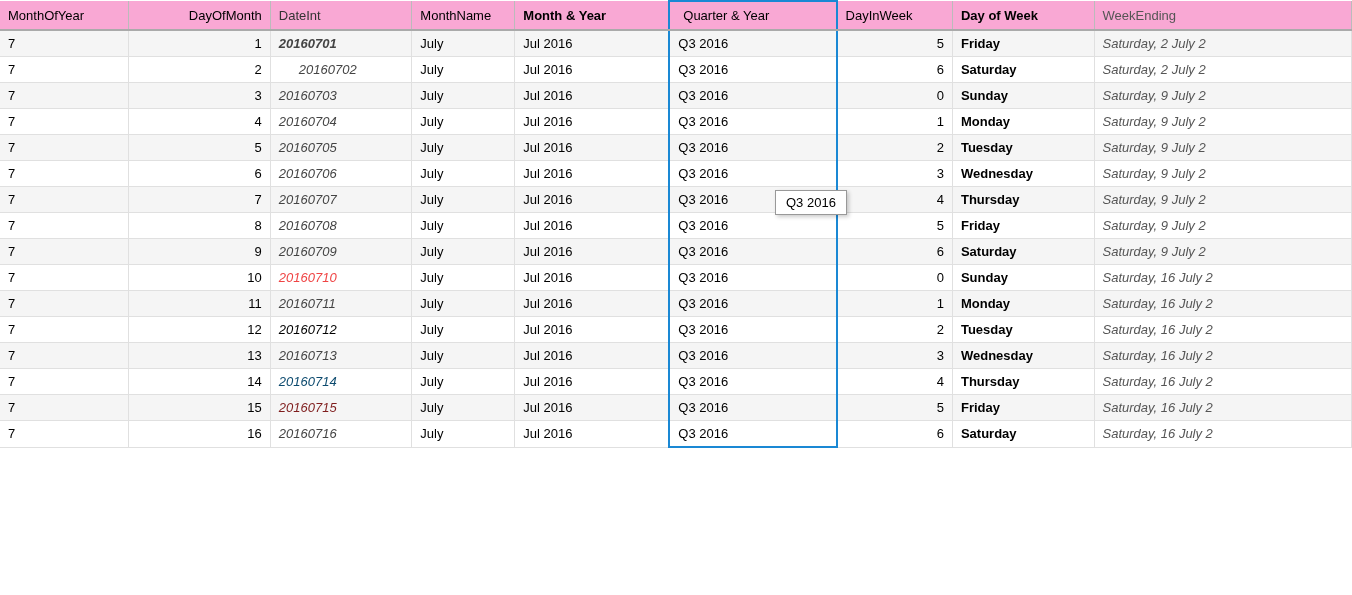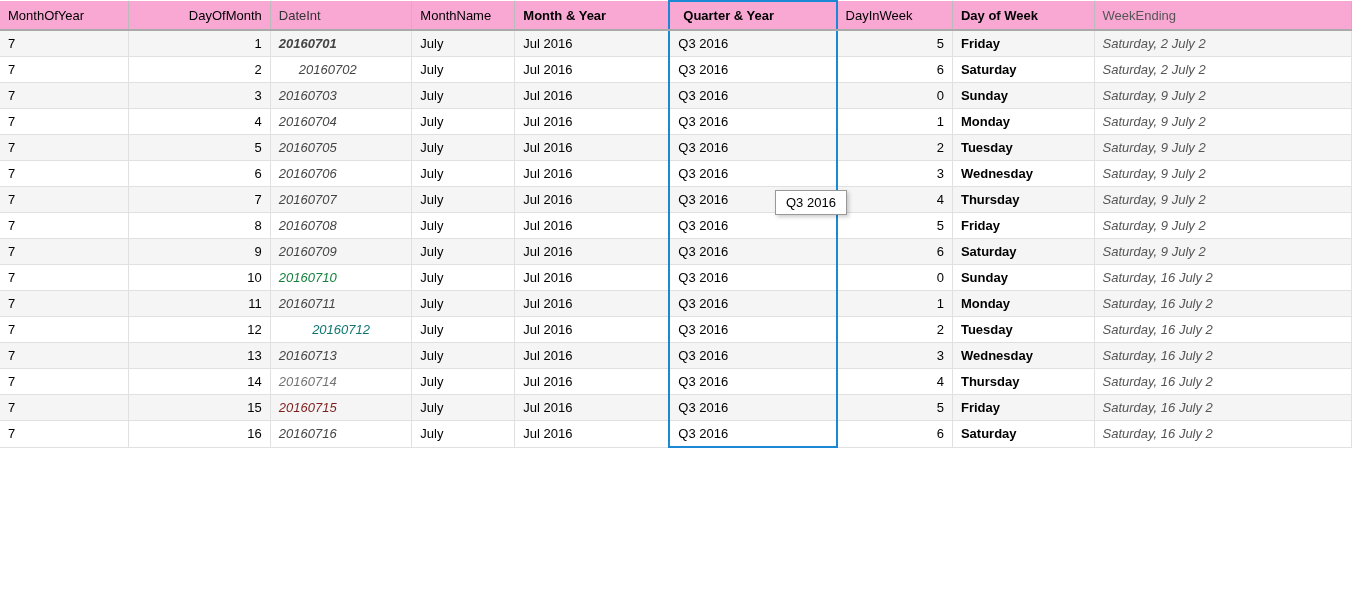--- a/index.html
+++ b/index.html
@@ -93,21 +93,21 @@
 
 <div class="table-container">
   <table>
     <thead>
       <tr>
       <th class="col-month" style="font-weight: normal; font-style: normal;">MonthOfYear</th>
           <th class="col-day" style="font-weight: normal; font-style: normal;">DayOfMonth</th>
           <th class="col-dateint" style="font-weight: normal; font-style: normal;">DateInt</th>
           <th class="col-monthname" style="font-weight: normal; font-style: normal;">MonthName</th>
           <th class="col-monthyear" style="font-weight: bold;">Month &amp; Year</th>
-          <th class="col-quarteryear" style="font-weight: bold; padding-left: 13px;">Quarter &amp; Year</th>
+          <th class="col-quarteryear" style="font-weight: normal; padding-left: 13px;">Quarter &amp; Year</th>
           <th class="col-dayinweek" style="font-weight: normal; font-style: normal;">DayInWeek</th>
           <th class="col-dayofweek" style="font-weight: bold;">Day of Week</th>
           <th class="col-weekending" style="font-weight: normal; font-style: normal;">WeekEnding</th>
         </tr>
     </thead>
     <tbody id="table-body">
     <tr>
           <td class="col-month">7</td>
           <td class="col-day" style="text-align: right;">1</td>
           <td class="col-dateint" style="font-style: italic; color: rgb(68, 68, 68); font-weight: bold;">20160701</td>
@@ -202,21 +202,21 @@
           <td class="col-monthname">July</td>
           <td class="col-monthyear">Jul 2016</td>
           <td class="col-quarteryear">Q3 2016</td>
           <td class="col-dayinweek" style="text-align: right;">6</td>
           <td class="col-dayofweek" style="font-weight: bold;">Saturday</td>
           <td class="col-weekending" style="font-style: italic; color: rgb(85, 85, 85);">Saturday, 9 July 2</td>
         </tr>
         <tr>
           <td class="col-month">7</td>
           <td class="col-day" style="text-align: right;">10</td>
-          <td class="col-dateint" style="color: #15803d;">20160710</td>
+          <td class="col-dateint" style="color: #ef4444;">20160710</td>
           <td class="col-monthname">July</td>
           <td class="col-monthyear">Jul 2016</td>
           <td class="col-quarteryear">Q3 2016</td>
           <td class="col-dayinweek" style="text-align: right;">0</td>
           <td class="col-dayofweek" style="font-weight: bold;">Sunday</td>
           <td class="col-weekending" style="font-style: italic; color: rgb(85, 85, 85);">Saturday, 16 July 2</td>
         </tr>
         <tr>
           <td class="col-month">7</td>
           <td class="col-day" style="text-align: right;">11</td>
@@ -224,21 +224,21 @@
           <td class="col-monthname">July</td>
           <td class="col-monthyear">Jul 2016</td>
           <td class="col-quarteryear">Q3 2016</td>
           <td class="col-dayinweek" style="text-align: right;">1</td>
           <td class="col-dayofweek" style="font-weight: bold;">Monday</td>
           <td class="col-weekending" style="font-style: italic; color: rgb(85, 85, 85);">Saturday, 16 July 2</td>
         </tr>
         <tr>
           <td class="col-month">7</td>
           <td class="col-day" style="text-align: right;">12</td>
-          <td class="col-dateint" style="font-style: italic; color: #0f766e; text-align: center;">20160712</td>
+          <td class="col-dateint" style="font-style: italic; color: #000000;">20160712</td>
           <td class="col-monthname">July</td>
           <td class="col-monthyear">Jul 2016</td>
           <td class="col-quarteryear">Q3 2016</td>
           <td class="col-dayinweek" style="text-align: right;">2</td>
           <td class="col-dayofweek" style="font-weight: bold;">Tuesday</td>
           <td class="col-weekending" style="font-style: italic; color: rgb(85, 85, 85);">Saturday, 16 July 2</td>
         </tr>
         <tr>
           <td class="col-month">7</td>
           <td class="col-day" style="text-align: right;">13</td>
@@ -246,21 +246,21 @@
           <td class="col-monthname">July</td>
           <td class="col-monthyear">Jul 2016</td>
           <td class="col-quarteryear">Q3 2016</td>
           <td class="col-dayinweek" style="text-align: right;">3</td>
           <td class="col-dayofweek" style="font-weight: bold;">Wednesday</td>
           <td class="col-weekending" style="font-style: italic; color: rgb(85, 85, 85);">Saturday, 16 July 2</td>
         </tr>
         <tr>
           <td class="col-month">7</td>
           <td class="col-day" style="text-align: right;">14</td>
-          <td class="col-dateint" style="font-style: italic; color: #737373;">20160714</td>
+          <td class="col-dateint" style="font-style: italic; color: #0c4a6e;">20160714</td>
           <td class="col-monthname">July</td>
           <td class="col-monthyear">Jul 2016</td>
           <td class="col-quarteryear">Q3 2016</td>
           <td class="col-dayinweek" style="text-align: right;">4</td>
           <td class="col-dayofweek" style="font-weight: bold;">Thursday</td>
           <td class="col-weekending" style="font-style: italic; color: rgb(85, 85, 85);">Saturday, 16 July 2</td>
         </tr>
         <tr>
           <td class="col-month">7</td>
           <td class="col-day" style="text-align: right;">15</td>

